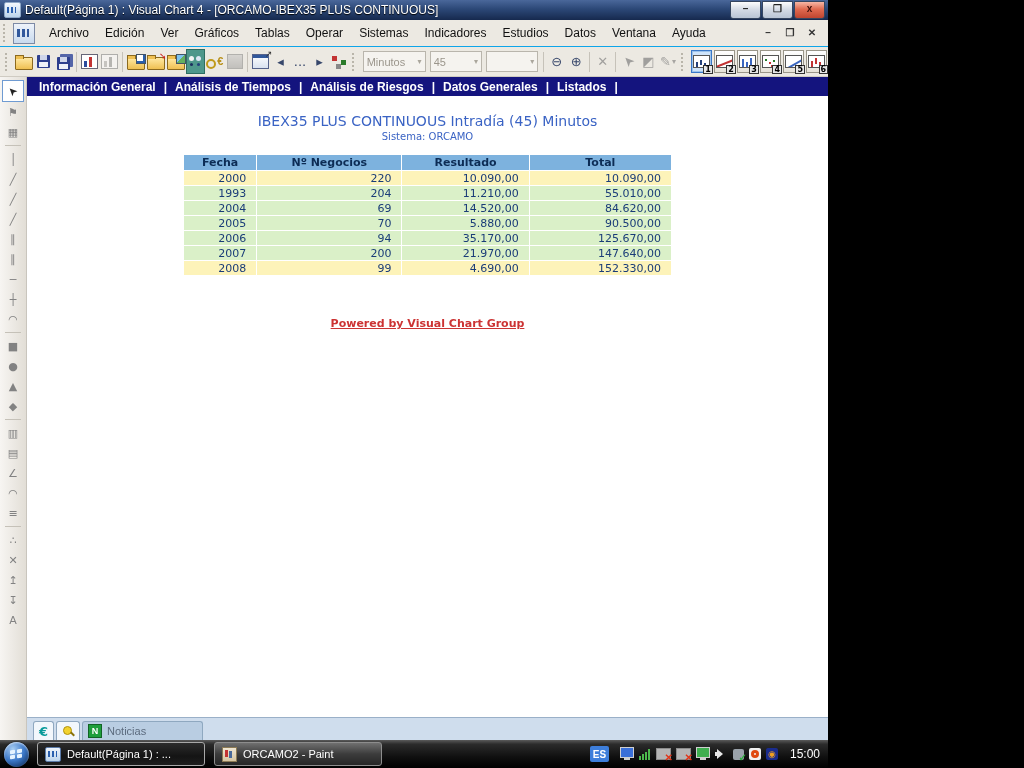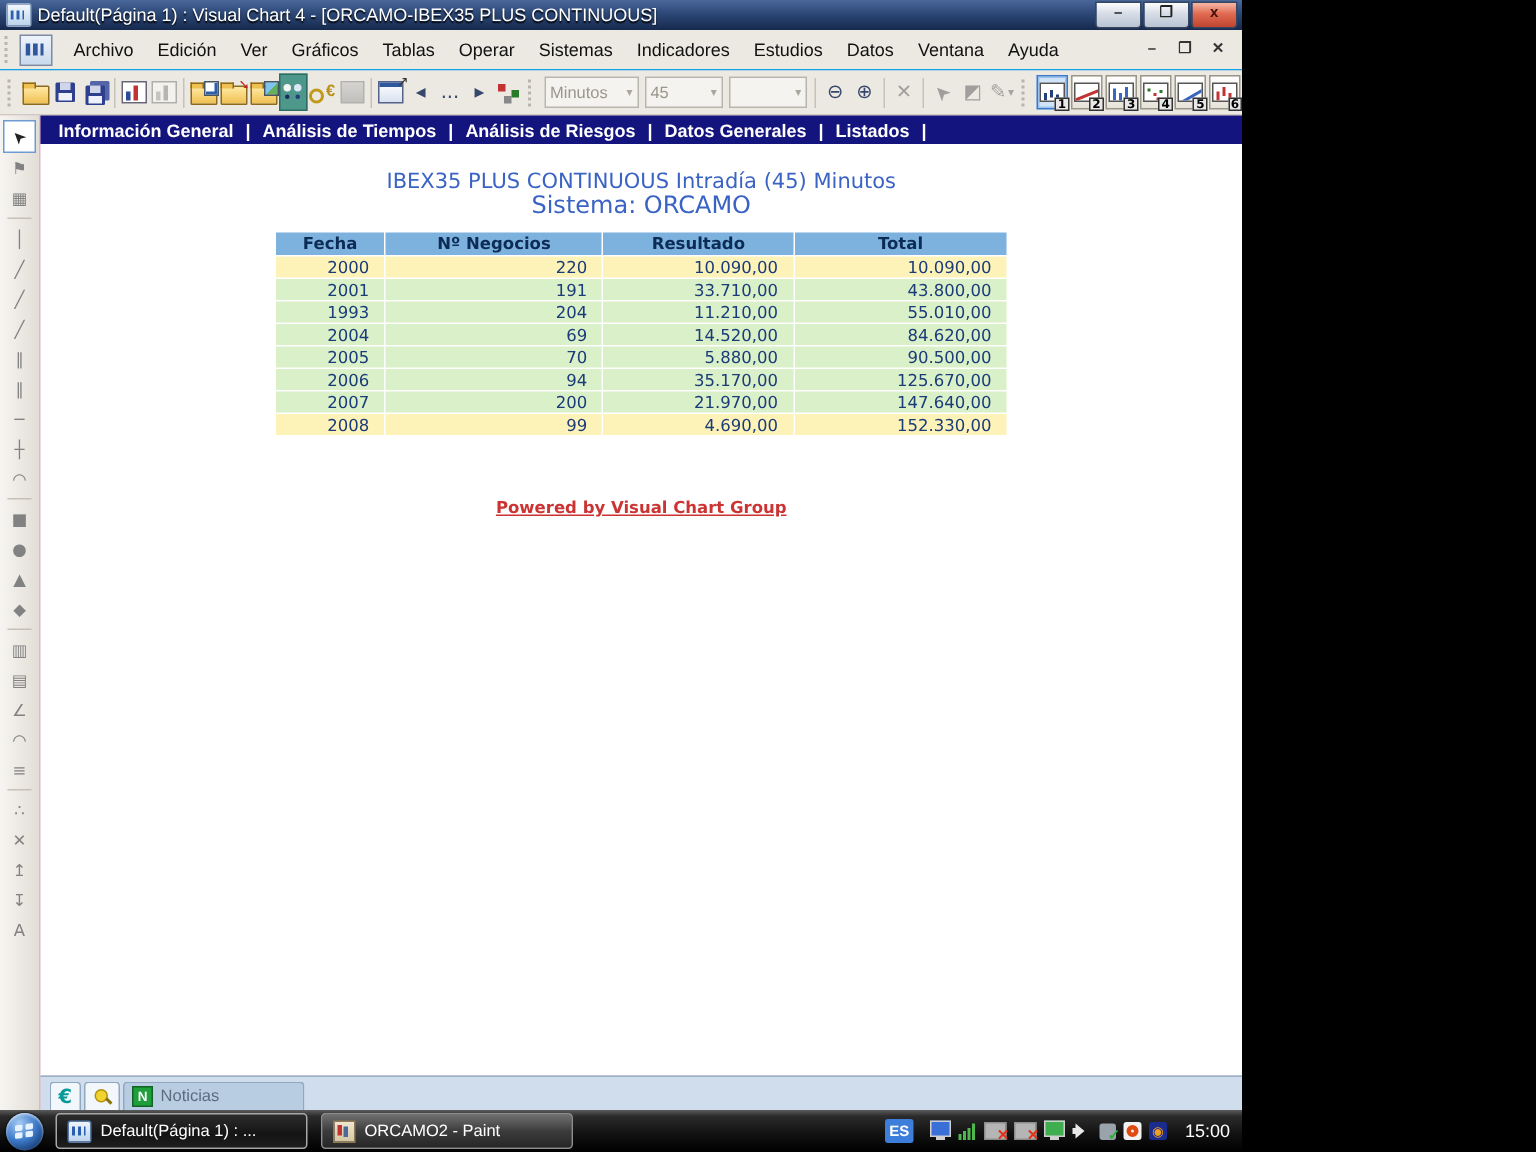--- a/index.html
+++ b/index.html
@@ -107,21 +107,21 @@
   .lsep{width:16px;height:1px;background:#c5c1b8;margin:3px 0;flex:0 0 auto;}
 
   .workarea{flex:1;display:flex;flex-direction:column;min-width:0;}
   .navbar{height:19px;flex:0 0 auto;background:#14147e;color:#fff;display:flex;align-items:center;
       padding-left:8px;font-size:12px;font-weight:bold;}
   .nav-link{margin:0 4px;cursor:pointer;white-space:nowrap;}
   .nav-sep{margin:0 4px;}
 
   .content{flex:1;background:#fff;overflow:hidden;text-align:center;font-family:"DejaVu Sans",sans-serif;}
   .rpt-title{margin-top:17px;color:#3a63c4;font-size:14px;line-height:16px;}
-  .rpt-sub{color:#3a63c4;font-size:16px;line-height:16px;}
+  .rpt-sub{color:#3a63c4;font-size:10px;line-height:16px;}
 
   table.results{margin:9px auto 0;border-collapse:separate;border-spacing:1px;table-layout:fixed;
       width:489px;font-size:11px;}
   table.results th{background:#7db2de;color:#0c2c55;font-weight:bold;height:15px;padding:0;text-align:center;}
   table.results td{height:14px;padding:0 10px 0 4px;text-align:right;color:#1a3c78;}
   tr[data-tone="yellow"] td{background:#fdf3b9;}
   tr[data-tone="green"] td{background:#daf0c8;}
 
   .powered{display:inline-block;margin-top:41px;color:#cc3333;font-weight:bold;font-size:11px;
       text-decoration:underline;cursor:pointer;}
@@ -452,26 +452,20 @@
             </tr>
           </thead>
           <tbody id="results-body">
               <tr data-tone="yellow">
                 <td>2000</td>
                 <td>220</td>
                 <td>10.090,00</td>
                 <td>10.090,00</td>
               </tr>
               <tr data-tone="green">
-                <td>2001</td>
-                <td>191</td>
-                <td>33.710,00</td>
-                <td>43.800,00</td>
-              </tr>
-              <tr data-tone="green">
                 <td>1993</td>
                 <td>204</td>
                 <td>11.210,00</td>
                 <td>55.010,00</td>
               </tr>
               <tr data-tone="green">
                 <td>2004</td>
                 <td>69</td>
                 <td>14.520,00</td>
                 <td>84.620,00</td>

